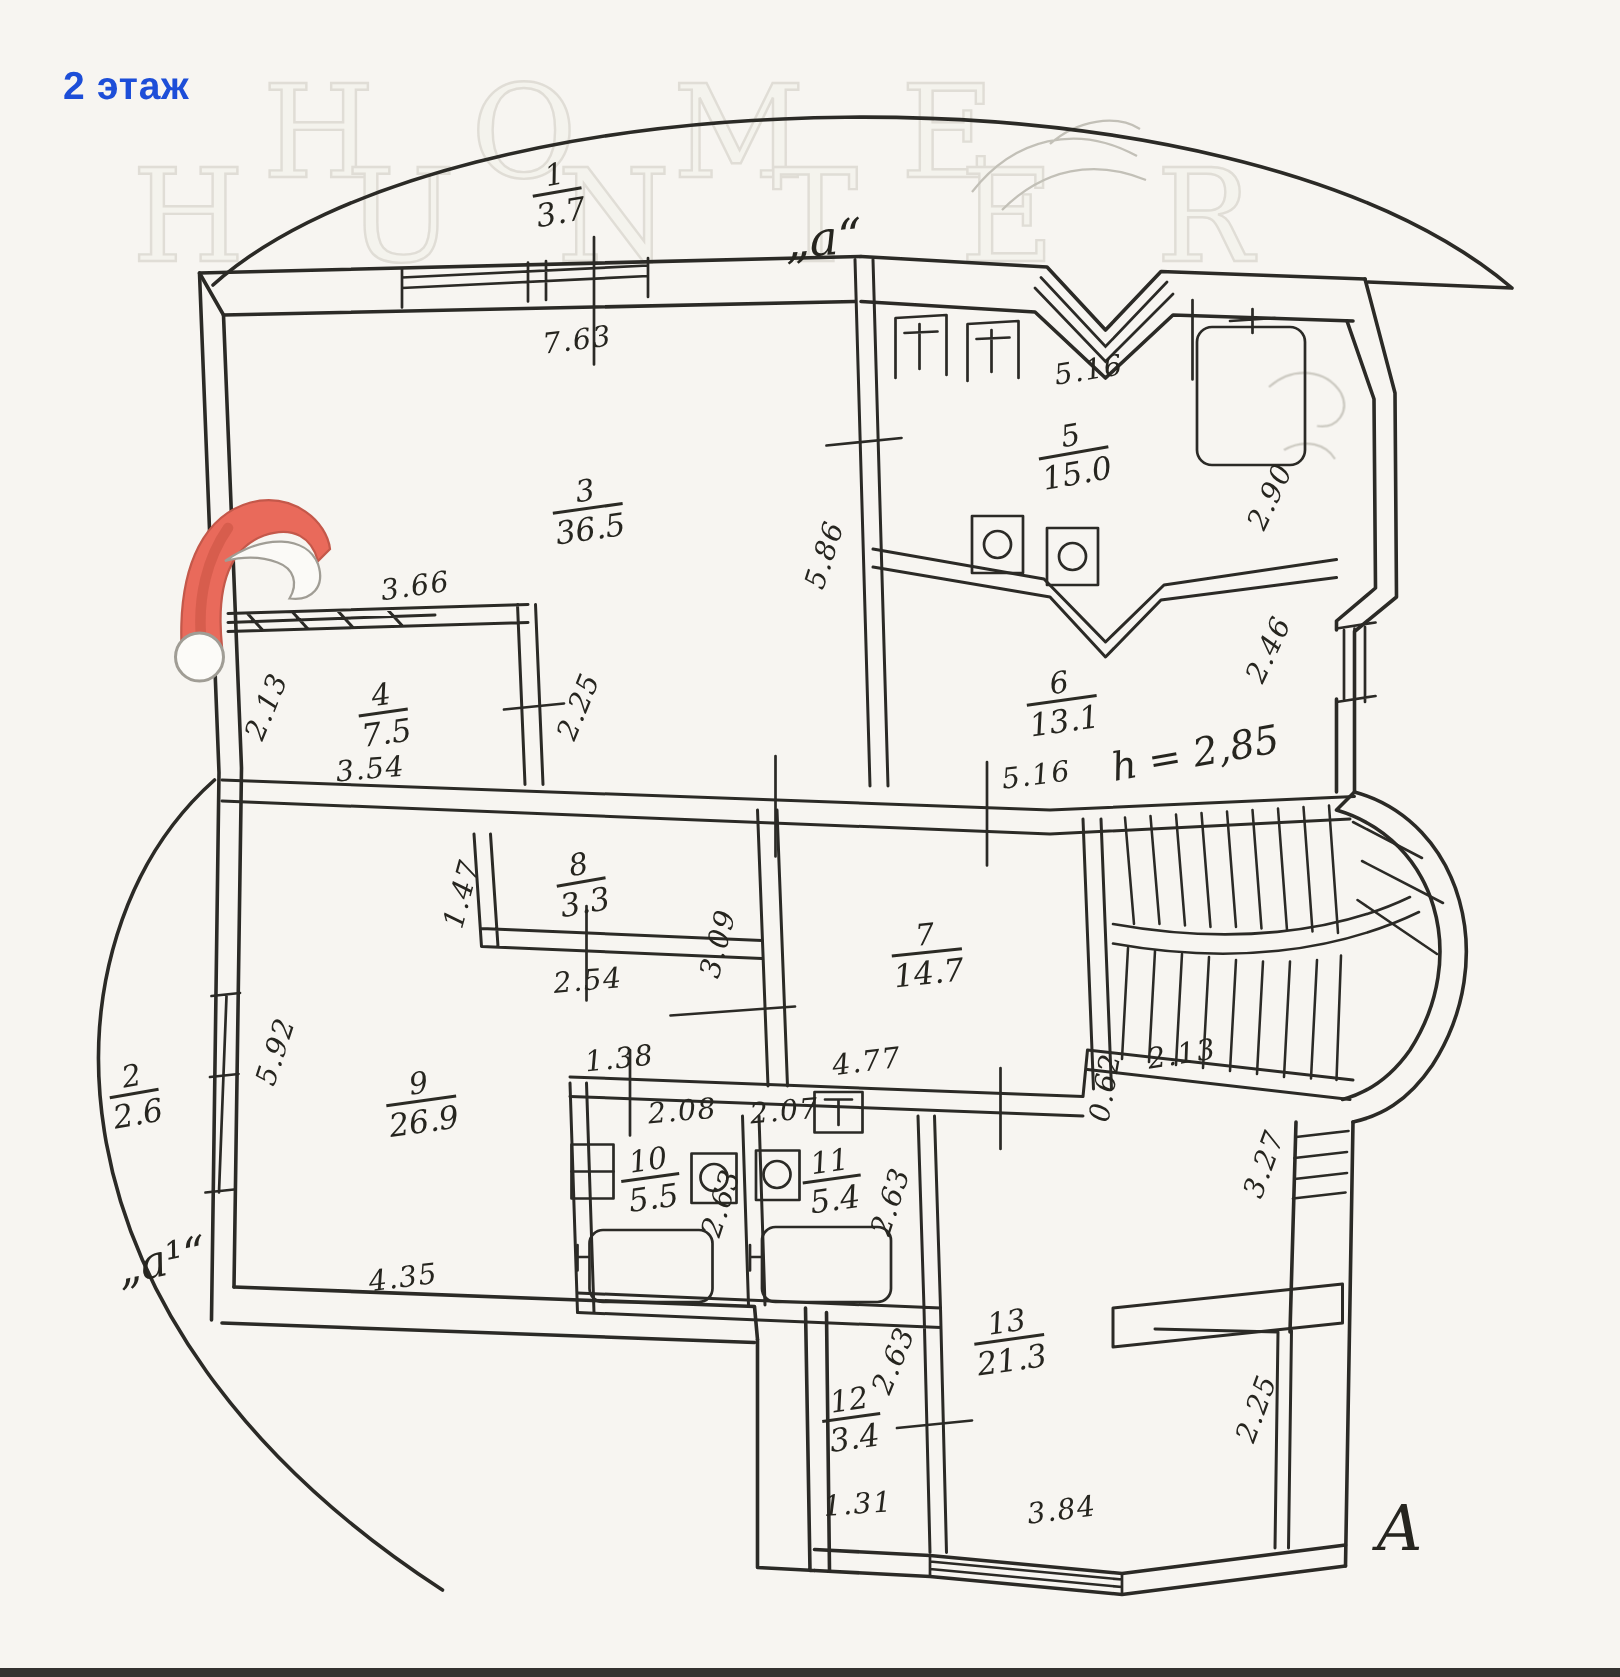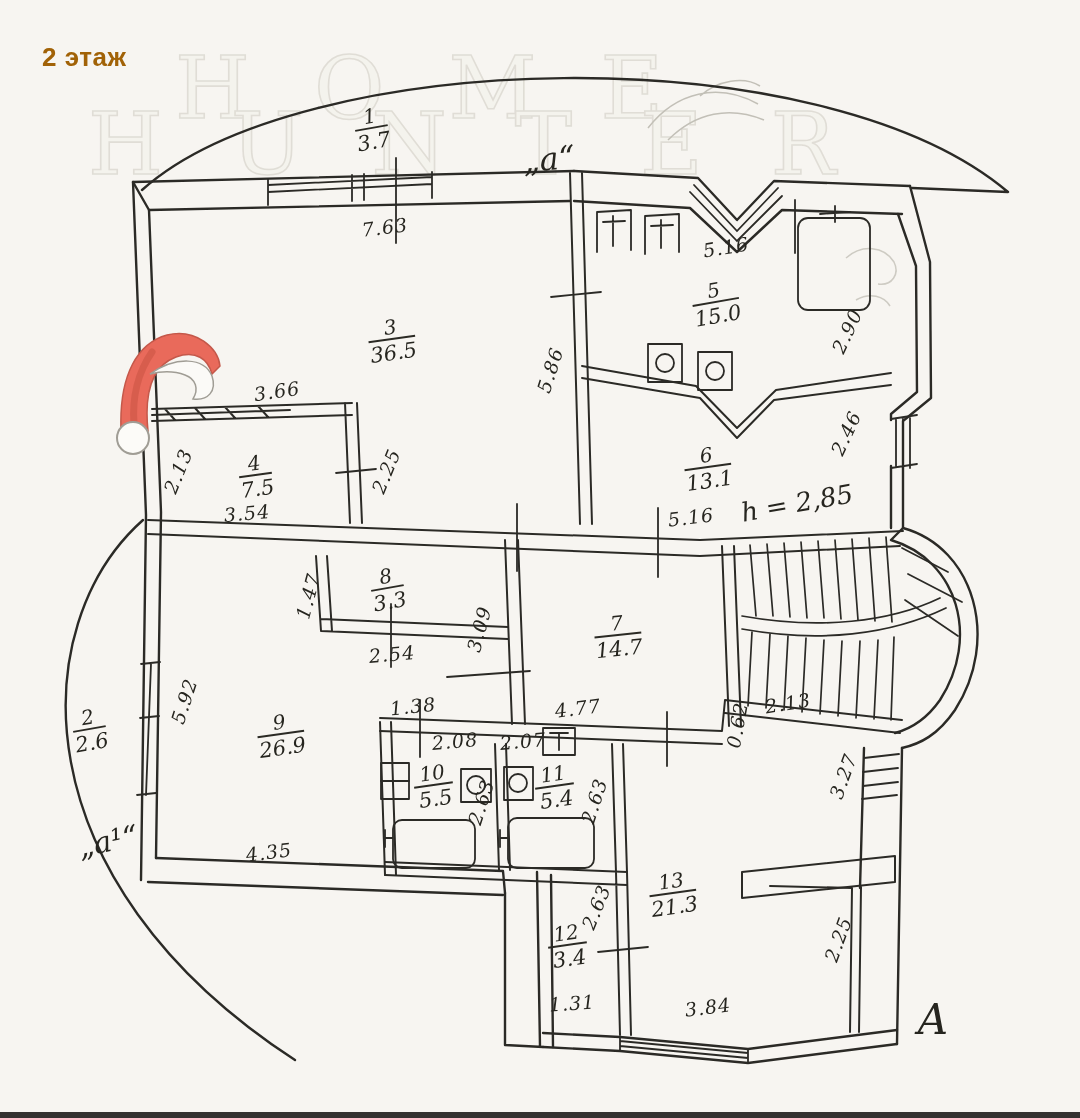--- a/index.html
+++ b/index.html
@@ -1,20 +1,20 @@
 <!DOCTYPE html>
 <html><head>
 <meta charset="utf-8">
 <style>
   html,body{margin:0;padding:0;}
   #scan{position:relative;width:1080px;height:1118px;background:#f7f5f1;overflow:hidden;
         font-family:"DejaVu Serif",serif;}
   #plan-svg{position:absolute;left:0;top:0;}
   .floor-title{position:absolute;left:42px;top:42px;font-family:"Liberation Sans",sans-serif;
-        font-weight:bold;font-size:26px;color:#a16207;letter-spacing:0.5px;}
+        font-weight:bold;font-size:26px;color:#1d4ed8;letter-spacing:0.5px;}
   .rlabel{position:absolute;transform:translate(-50%,-50%) rotate(var(--r,0deg));
         text-align:center;font-style:italic;color:#26251f;}
   .rnum{display:block;font-size:20px;line-height:1.05;border-bottom:2px solid #2b2a24;padding:0 7px;}
   .rarea{display:block;font-size:21px;line-height:1.15;padding-top:1px;white-space:nowrap;}
   .dim{position:absolute;transform:translate(-50%,-50%) rotate(var(--r,0deg));
         font-style:italic;font-size:19px;letter-spacing:1px;color:#26251f;white-space:nowrap;}
   .axis{position:absolute;transform:translate(-50%,-50%) rotate(var(--r,0deg));
         font-style:italic;color:#26251f;white-space:nowrap;}
   .bottom-edge{position:absolute;left:0;bottom:0;width:100%;height:6px;background:#343230;}
 </style>

